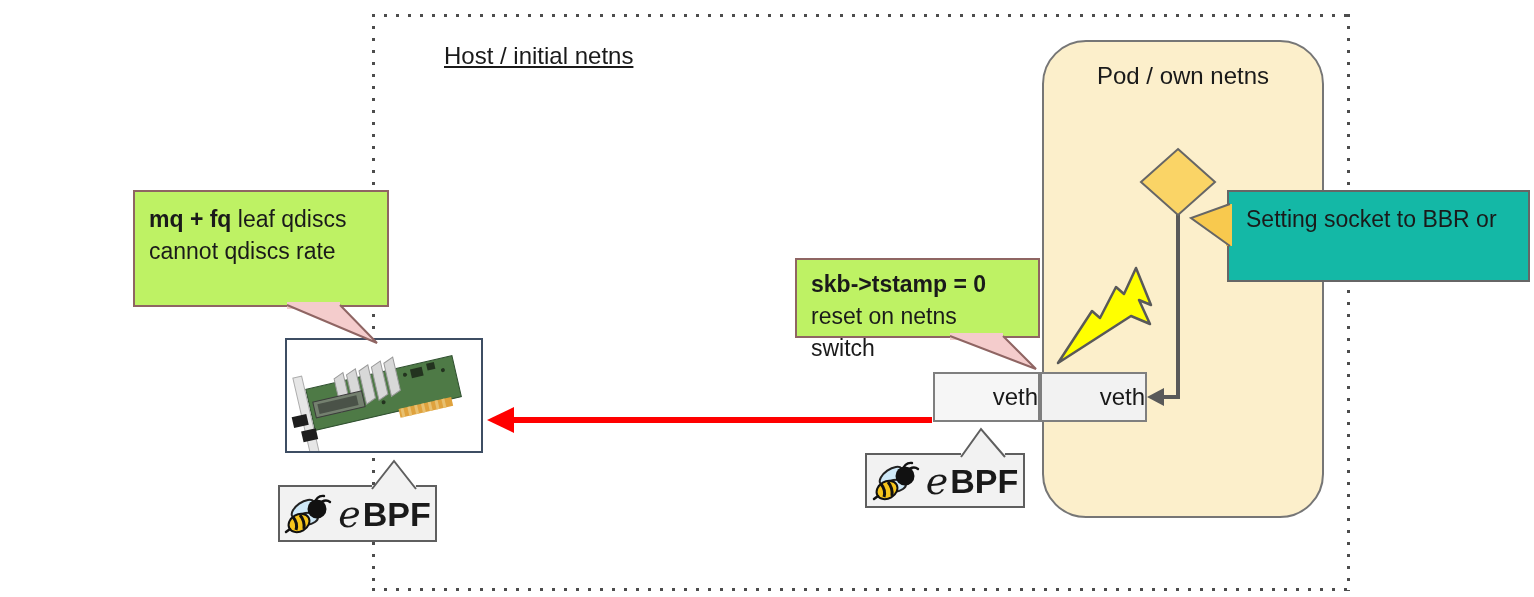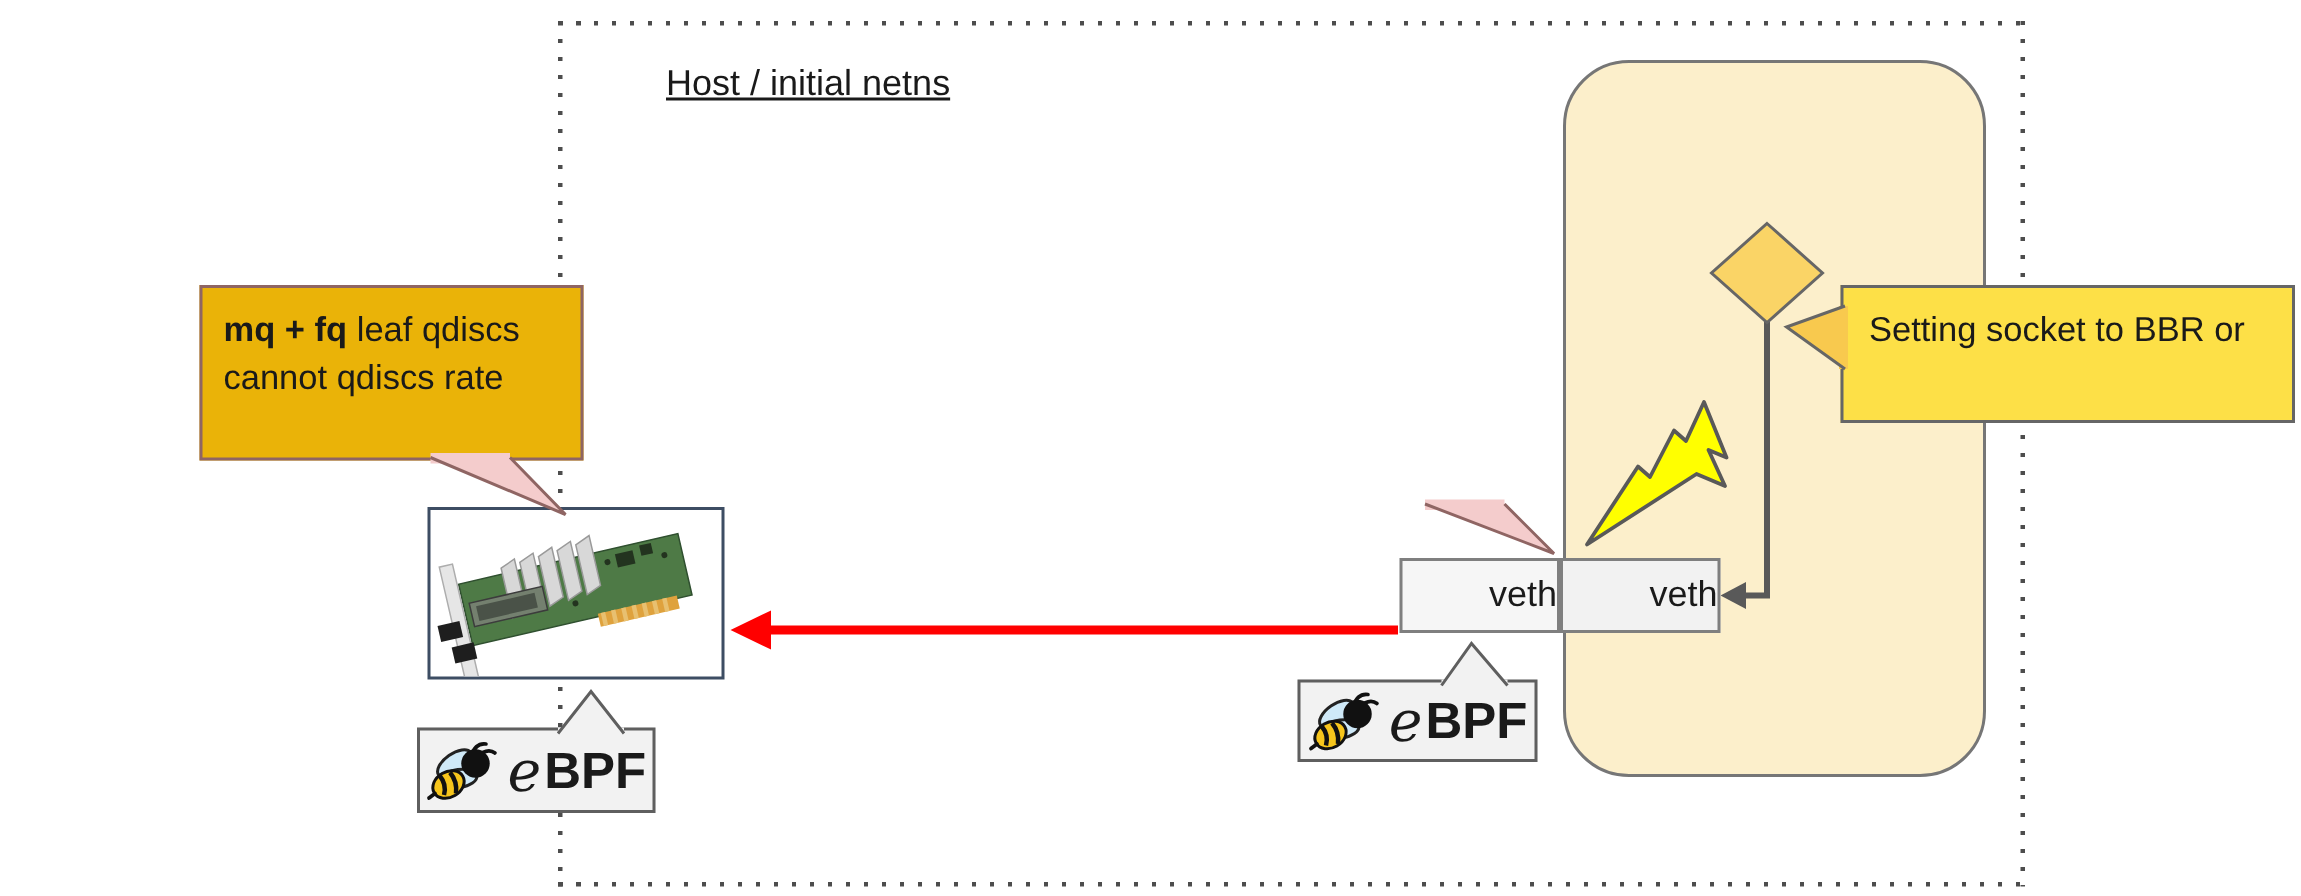--- a/index.html
+++ b/index.html
@@ -27,44 +27,45 @@
     border:2px solid #7f7f7f;display:flex;align-items:center;justify-content:flex-end;
     font-size:24px;z-index:3;
   }
   .ebpf-box{
     box-sizing:border-box;background:#F2F2F2;border:2px solid #5f5f5f;
     display:flex;align-items:center;justify-content:center;gap:2px;z-index:4;
   }
   .ebpf-e{font-family:"DejaVu Serif",serif;font-style:italic;font-size:38px;line-height:1;}
   .ebpf-bpf{font-weight:800;font-size:34px;letter-spacing:0px;line-height:1;}
   .bubble{
-    box-sizing:border-box;background:#eab308;border:2px solid #8f6563;
+    box-sizing:border-box;background:#bef264;border:2px solid #8f6563;
     font-size:23px;line-height:32px;padding:11px 14px;z-index:4;
   }
   .callout{
     left:1227px;top:190px;width:303px;height:92px;box-sizing:border-box;
-    background:#fde047;border:2px solid #666666;font-size:23px;line-height:31px;
+    background:#14b8a6;border:2px solid #666666;font-size:23px;line-height:31px;
     padding:12px 0 0 17px;z-index:4;
   }
   .tail{position:absolute;z-index:5;overflow:visible;}
   b{font-weight:bold;}
 </style>
 </head>
 <body>
 
 <div id="canvas">
 
   <div class="abs dot-h" style="left:372px;top:14px;width:978px;"></div>
   <div class="abs dot-h" style="left:372px;top:588px;width:978px;"></div>
   <div class="abs dot-v" style="left:372px;top:14px;height:577px;"></div>
   <div class="abs dot-v" style="left:1347px;top:14px;height:577px;"></div>
 
   <div class="abs pod-box"></div>
 
   <div class="abs host-label">Host / initial netns</div>
+  <div class="abs pod-label">Pod / own netns</div>
 
   <svg id="overlay" class="abs" width="1534" height="597" viewBox="0 0 1534 597">
 
     <g>
       <path d="M1178 213 L1178 397 L1158 397" fill="none" stroke="#595959" stroke-width="4"></path>
       <polygon points="1147,397 1164,388 1164,406" fill="#595959"></polygon>
     </g>
 
     <polygon points="1178,149 1215,182 1178,215 1141,182" fill="#FAD466" stroke="#666666" stroke-width="2"></polygon>
 
@@ -161,20 +162,24 @@
   <div class="abs bubble" style="left:133px;top:190px;width:256px;height:117px;">
     <div><b>mq + fq</b> <span>leaf qdiscs</span></div>
     <div>cannot qdiscs rate</div>
   </div>
   <svg class="tail" style="left:282px;top:302px;" width="100" height="46">
     <rect x="5" y="0" width="53" height="7" fill="#F4CCCC"></rect>
     <polygon points="5,3 58,3 95,41" fill="#F4CCCC"></polygon>
     <path d="M5,3 L95,41 L58,3" fill="none" stroke="#8f6563" stroke-width="2"></path>
   </svg>
 
+  <div class="abs bubble" style="left:795px;top:258px;width:245px;height:80px;padding-top:8px;">
+    <div><b>skb-&gt;tstamp = 0</b></div>
+    <div>reset on netns switch</div>
+  </div>
   <svg class="tail" style="left:945px;top:333px;" width="96" height="40">
     <rect x="5" y="0" width="53" height="7" fill="#F4CCCC"></rect>
     <polygon points="5,3 58,3 91,36" fill="#F4CCCC"></polygon>
     <path d="M5,3 L91,36 L58,3" fill="none" stroke="#8f6563" stroke-width="2"></path>
   </svg>
 
   <div class="abs callout">
     <div>Setting socket to BBR or</div>
   </div>
   <svg class="tail" style="left:1186px;top:196px;" width="46" height="56">

